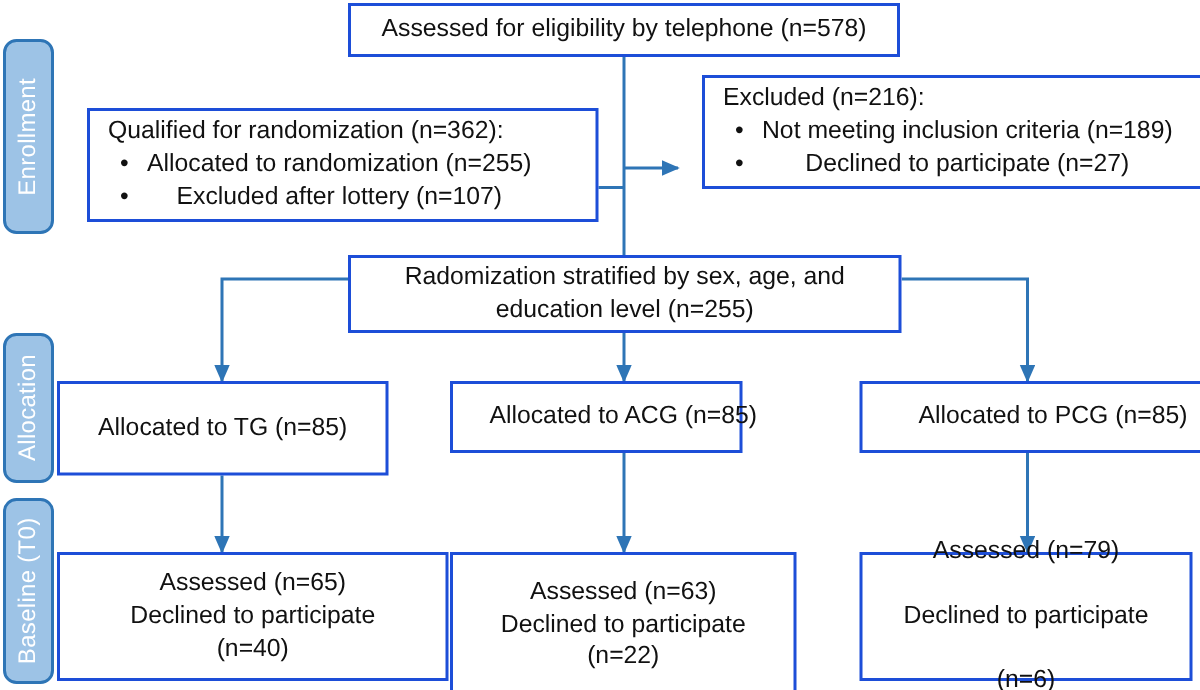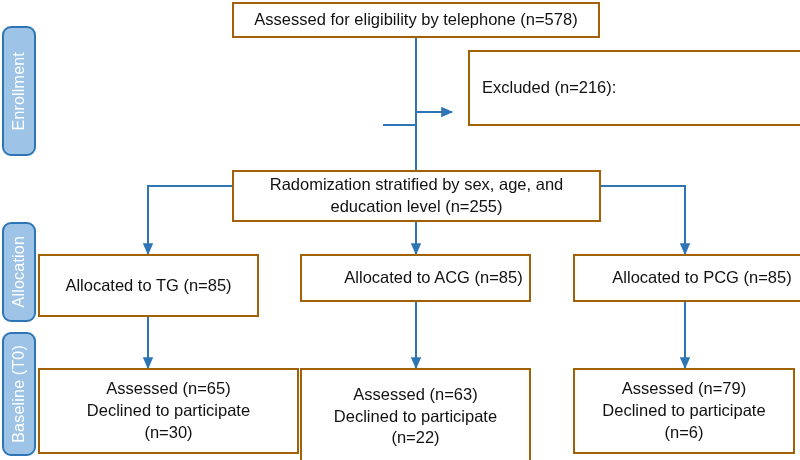--- a/index.html
+++ b/index.html
@@ -21,21 +21,21 @@
     position: absolute;
     left: 0;
     top: 0;
     width: 800px;
     height: 460px;
     pointer-events: none;
   }
   .node {
     position: absolute;
     box-sizing: border-box;
-    border: 2px solid #a16207;
+    border: 2px solid #1d4ed8;
     background: #ffffff;
     color: #111111;
     display: flex;
     flex-direction: column;
     justify-content: center;
     font-size: 16.5px;
     line-height: 1.32;
   }
   .node.center {
     align-items: center;
@@ -122,49 +122,60 @@
     <span>Allocation</span>
   </div>
   <div class="stage-tab" style="left:2px; top:332px; width:34px; height:124px;">
     <span>Baseline (T0)</span>
   </div>
 
   <div class="node center" style="left:232px; top:2px; width:368px; height:36px;">
     <div class="line">Assessed for eligibility by telephone (n=578)</div>
   </div>
 
+  <div class="node left" style="left:42px; top:72px; width:341px; height:76px;">
+    <div class="line">Qualified for randomization (n=362):</div>
+    <ul class="bullets">
+      <li>Allocated to randomization (n=255)</li>
+      <li>Excluded after lottery (n=107)</li>
+    </ul>
+  </div>
 
   <div class="node left" style="left:452px; top:50px; width:334px; height:76px;">
     <div class="line">Excluded (n=216):</div>
+    <ul class="bullets">
+      <li>Not meeting inclusion criteria (n=189)</li>
+      <li>Declined to participate (n=27)</li>
+    </ul>
   </div>
 
   <div class="node center" style="left:232px; top:170px; width:369px; height:52px;align-items:center;">
     <div class="line">Radomization stratified by sex, age, and</div>
     <div class="line">education level (n=255)</div>
   </div>
 
   <div class="node center" style="left:38px; top:254px; width:221px; height:63px;">
     <div class="line">Allocated to TG (n=85)</div>
   </div>
-  <div class="node center" style="left:300px; top:254px; width:231px; height:48px;padding-left:36px;">
+  <div class="node center" style="left:300px; top:254px; width:195px; height:48px;padding-left:36px;">
     <div class="line">Allocated to ACG (n=85)</div>
   </div>
   <div class="node center" style="left:573px; top:254px; width:258px; height:48px;">
     <div class="line">Allocated to PCG (n=85)</div>
   </div>
 
   <div class="node center" style="left:38px; top:368px; width:261px; height:86px;">
     <div class="line">Assessed (n=65)</div>
     <div class="line">Declined to participate</div>
-    <div class="line">(n=30)</div>
+    <div class="line">(n=40)</div>
   </div>
   <div class="node center" style="left:300px; top:368px; width:231px; height:97px;">
     <div class="line">Assessed (n=63)</div>
     <div class="line">Declined to participate</div>
     <div class="line">(n=22)</div>
   </div>
-  <div class="node center" style="left:573px; top:368px; width:222px; height:86px;">
+  <div class="node center" style="left:573px; top:368px; width:222px; height:86px;gap:21px;">
     <div class="line">Assessed (n=79)</div>
     <div class="line">Declined to participate</div>
     <div class="line">(n=6)</div>
   </div>
 
 </div>
 
 </body></html>

